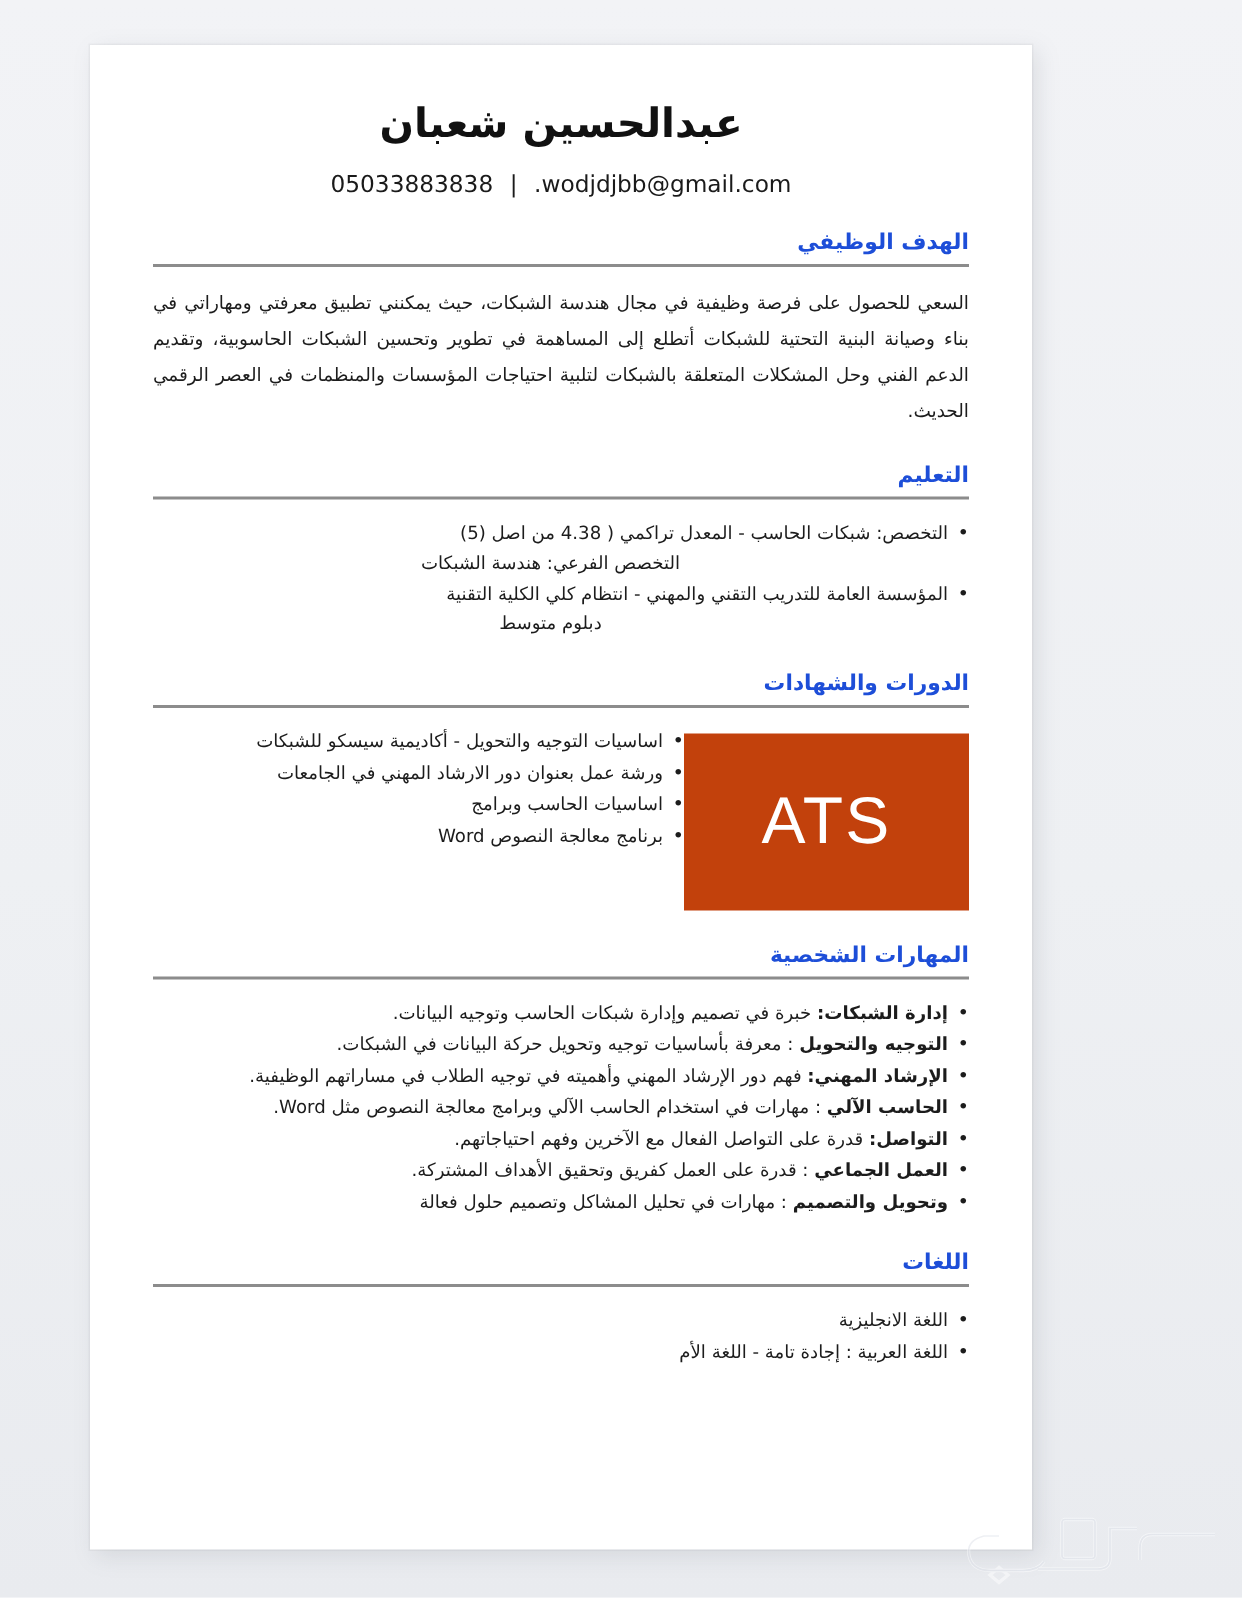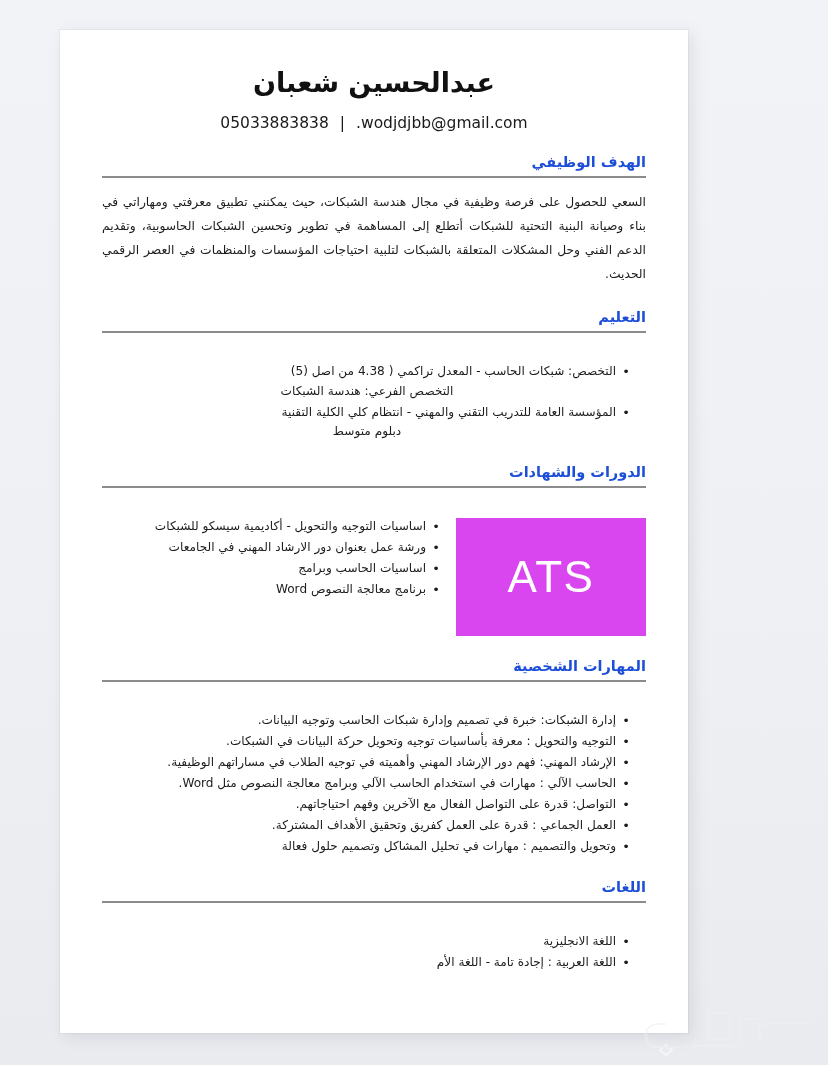--- a/index.html
+++ b/index.html
@@ -84,21 +84,21 @@
     text-align: justify;
     text-align-last: right;
     direction: rtl;
     font-size: 12.3px;
     line-height: 1.95;
     color: #1c1c1c;
   }
 
   ul.bullets {
     list-style: none;
-    margin: 16px;
+    margin: 0;
     padding: 0;
     direction: rtl;
   }
   ul.bullets > li {
     position: relative;
     text-align: right;
     font-size: 12.1px;
     line-height: 1.65;
     color: #1c1c1c;
     padding-right: 14px;
@@ -112,43 +112,43 @@
     font-size: 13px;
     color: #1c1c1c;
   }
   ul.bullets > li .sub {
     display: block;
     font-weight: normal;
     padding-right: 0;
     text-align: center;
   }
   .lbl {
-    font-weight: normal;
+    font-weight: bold;
   }
 
   
   .courses-row {
     display: flex;
     flex-direction: row-reverse;
     align-items: flex-start;
     justify-content: space-between;
   }
   .courses-list {
     flex: 1 1 auto;
     padding-top: 14px;
   }
   .ats-badge {
     flex: 0 0 auto;
     width: 190px;
     height: 118px;
-    background: #d946ef;
+    background: #c2410c;
     display: flex;
     align-items: center;
     justify-content: center;
-    margin-top: 17px;
+    margin-top: 4px;
   }
   .ats-badge span {
     color: #ffffff;
     font-size: 44px;
     font-weight: 300;
     letter-spacing: 1.5px;
     font-family: "Liberation Sans", "DejaVu Sans", sans-serif;
     direction: ltr;
   }
 

